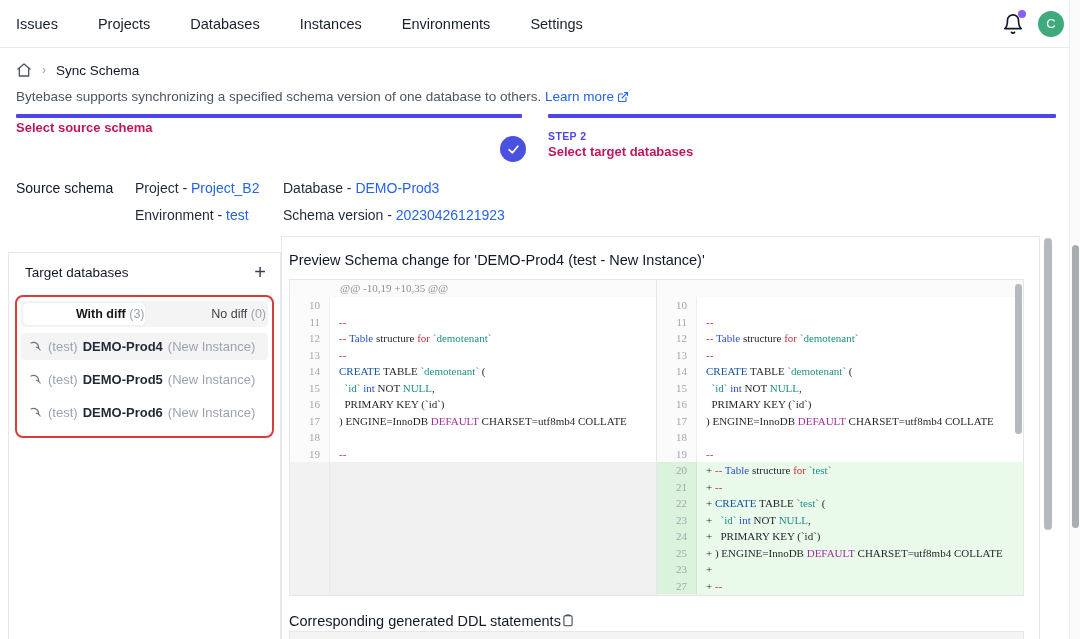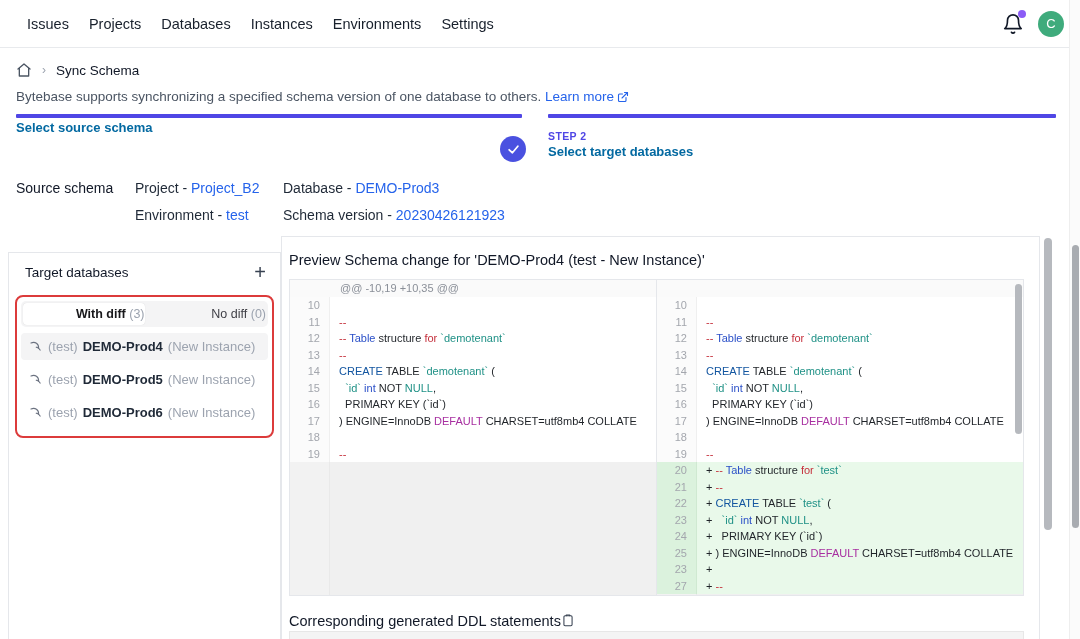--- a/index.html
+++ b/index.html
@@ -2,41 +2,41 @@
 <html><head>
 <meta charset="utf-8">
 <style>
   * { margin:0; padding:0; box-sizing:border-box; }
   html,body { width:1080px; height:639px; overflow:hidden; background:#fff;
     font-family:"Liberation Sans", sans-serif; color:#1f2937; }
 
   
   .topnav { position:absolute; left:0; top:0; width:1080px; height:48px; background:#fff;
     border-bottom:1px solid #e8eaed; display:flex; align-items:center; padding:0 16px; }
-  .nav-items { display:flex; gap:20px;margin-left:11px; }
+  .nav-items { display:flex; gap:40px; }
   .nav-item { font-size:14.5px; color:#18202c; cursor:pointer; }
   .nav-right { margin-left:auto; display:flex; align-items:center; gap:14px; }
   .bell-wrap { position:relative; width:22px; height:22px; }
   .bell-dot { position:absolute; right:-2px; top:-3px; width:8px; height:8px; border-radius:50%; background:#8b5cf6; }
   .avatar { width:26px; height:26px; border-radius:50%; background:#3fab7c; color:#fff;
     display:flex; align-items:center; justify-content:center; font-size:13px; }
 
   
   .breadcrumb { position:absolute; left:16px; top:62px; display:flex; align-items:center; gap:10px; }
   .crumb-sep { color:#9ca3af; font-size:12px; }
   .crumb-current { font-size:13.5px; color:#111827;text-align:center; }
   .intro { position:absolute; left:16px; top:89px; font-size:13.5px; color:#4b5563; }
   .link { color:#2563eb; text-decoration:none; cursor:pointer; }
   .ext-icon { display:inline-block; vertical-align:-2px; margin-left:3px; }
 
   
   .step { position:absolute; top:114px; }
   .step-bar { height:4px; background:#4f46e5; border-radius:1px; }
   .step-no { margin-top:12px; font-size:10.5px; font-weight:bold; letter-spacing:.4px; color:#4f46e5; }
-  .step-label { margin-top:2px; font-size:13px; font-weight:bold; color:#0369a1; }
+  .step-label { margin-top:2px; font-size:13px; font-weight:bold; color:#be185d; }
   .check-circle { position:absolute; left:500px; top:136px; width:26px; height:26px; border-radius:50%;
     background:#4a51e0; display:flex; align-items:center; justify-content:center; }
 
   
   .source-label { position:absolute; left:16px; top:180px; font-size:14px; color:#111827; }
   .src-cell { position:absolute; font-size:14px; color:#1f2937; }
 
   
   .left-card { position:absolute; left:8px; top:252px; width:273px; height:403px; background:#fff;
     border:1px solid #e5e7eb; border-bottom:none; }
@@ -52,21 +52,21 @@
     font-size:13px; color:#9ca3af; cursor:pointer; white-space:nowrap; }
   .db-row.selected { background:#f4f4f5; }
   .db-name { color:#1f2937; font-weight:bold; }
 
   
   .preview-card { position:absolute; left:281px; top:236px; width:759px; height:403px; background:#fff;
     border:1px solid #e5e7eb; border-bottom:none; }
   .preview-title { position:absolute; left:289px; top:252px; font-size:14.5px; color:#111827; }
 
   .diff { position:absolute; left:289px; top:279px; width:735px; height:317px; border:1px solid #e5e7eb;
-    display:flex; overflow:hidden; font-family:Liberation Sans, sans-serif; font-size:11px; }
+    display:flex; overflow:hidden; font-family:Liberation Serif, serif; font-size:11px; }
   .pane { display:flex; flex-direction:column; overflow:hidden; }
   .pane-left { width:367px; border-right:1px solid #e5e7eb; }
   .pane-right { width:366px; position:relative; }
   .hunk-row { display:flex; height:17px; background:#fafafa; flex:none; }
   .hunk-text { padding-left:50px; color:#8a8f98; line-height:17px; white-space:pre; }
   .drow { display:flex; height:16.5px; flex:none; }
   .ln { width:40px; flex:none; text-align:right; padding-right:9px; color:#a3a6ad; line-height:16.5px;
     background:#fbfbfb; border-right:1px solid #efefef; }
   .code { flex:1; padding-left:9px; line-height:16.5px; white-space:pre; overflow:hidden; color:#1f2328; }
   .drow.add .code { background:#e9f9ea; }

